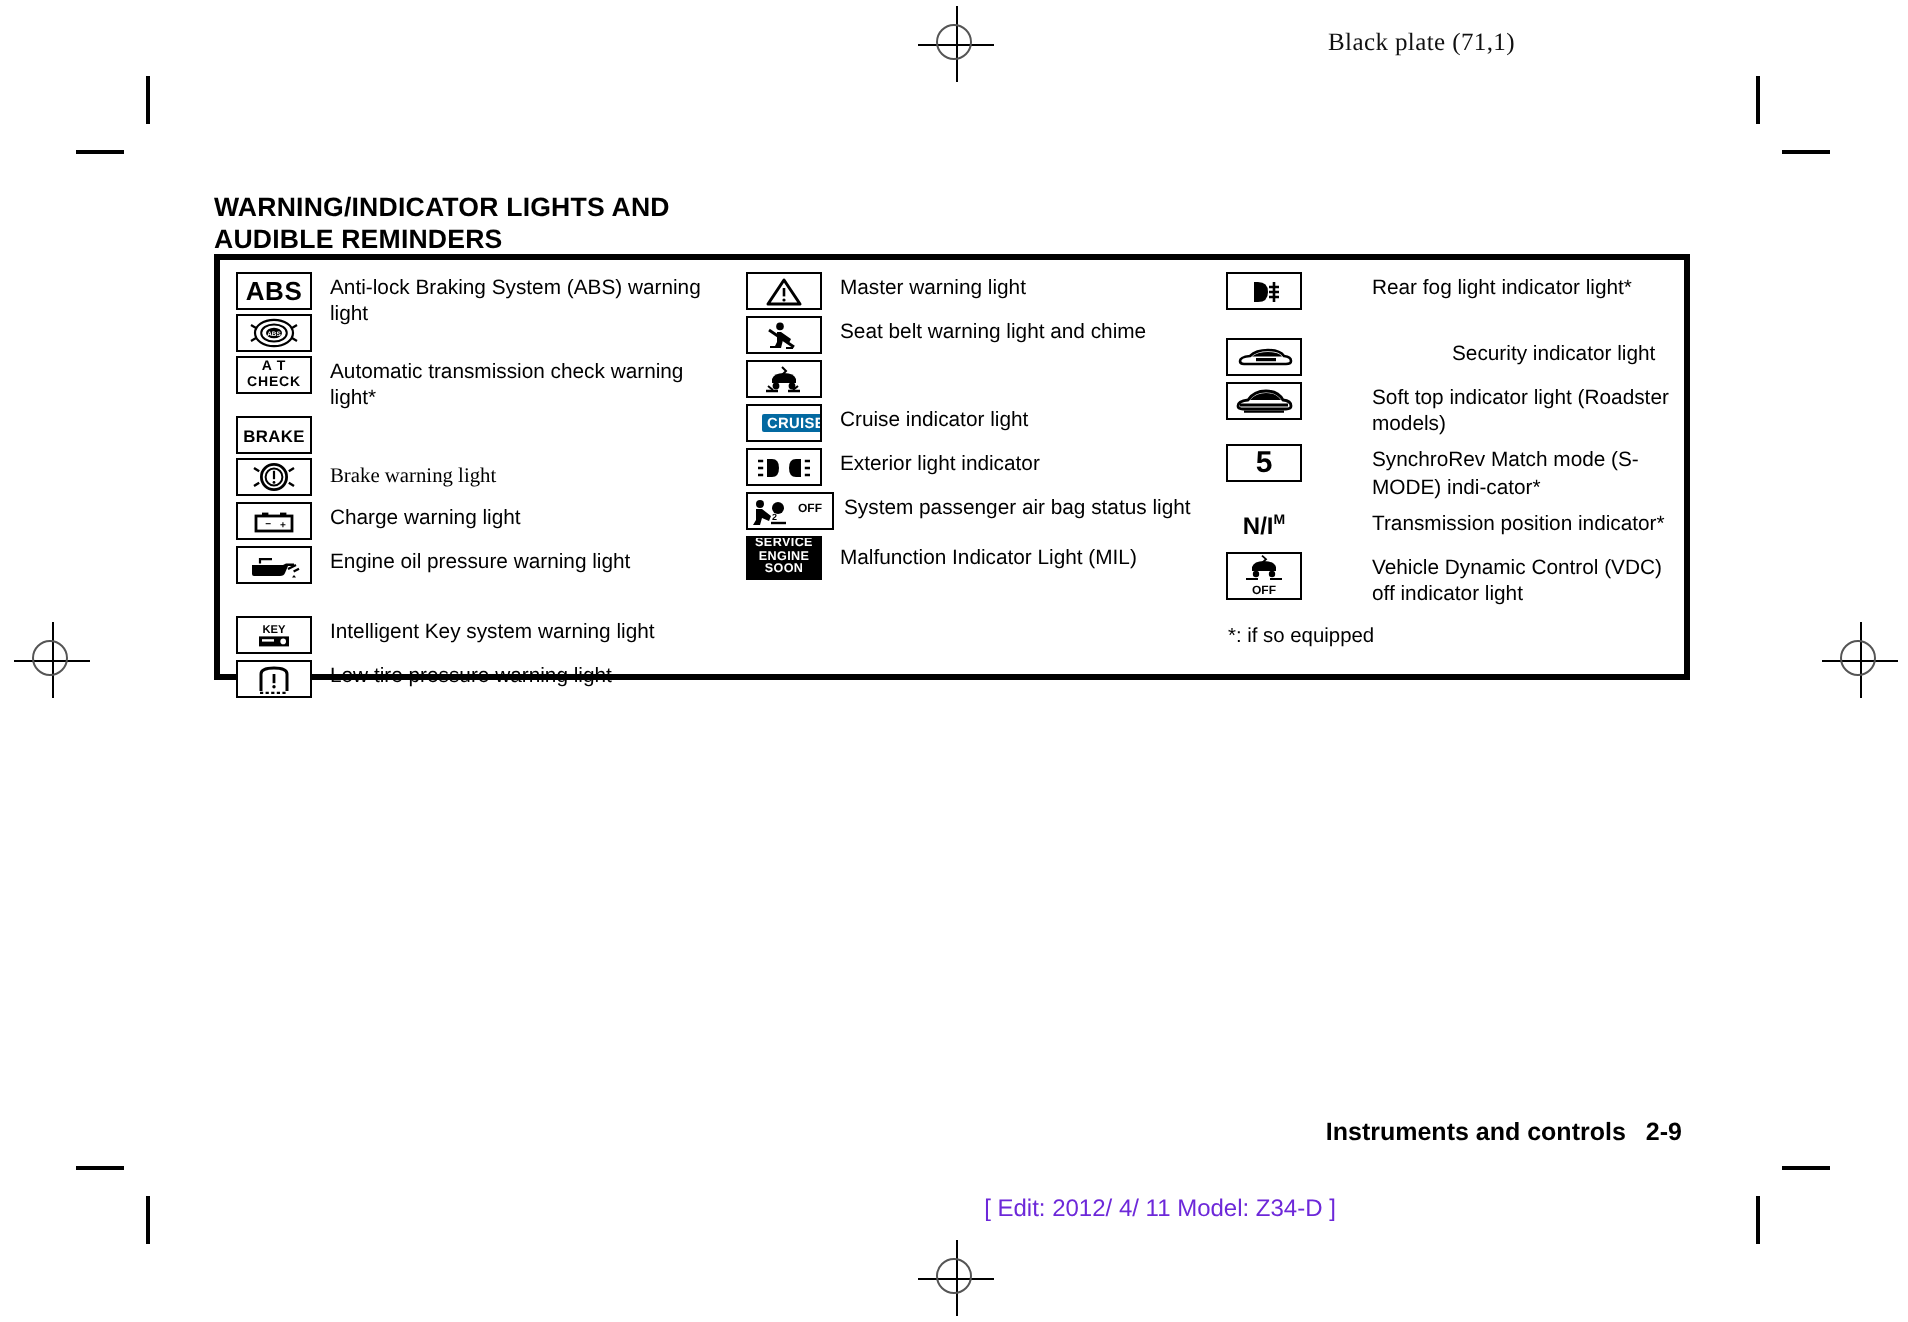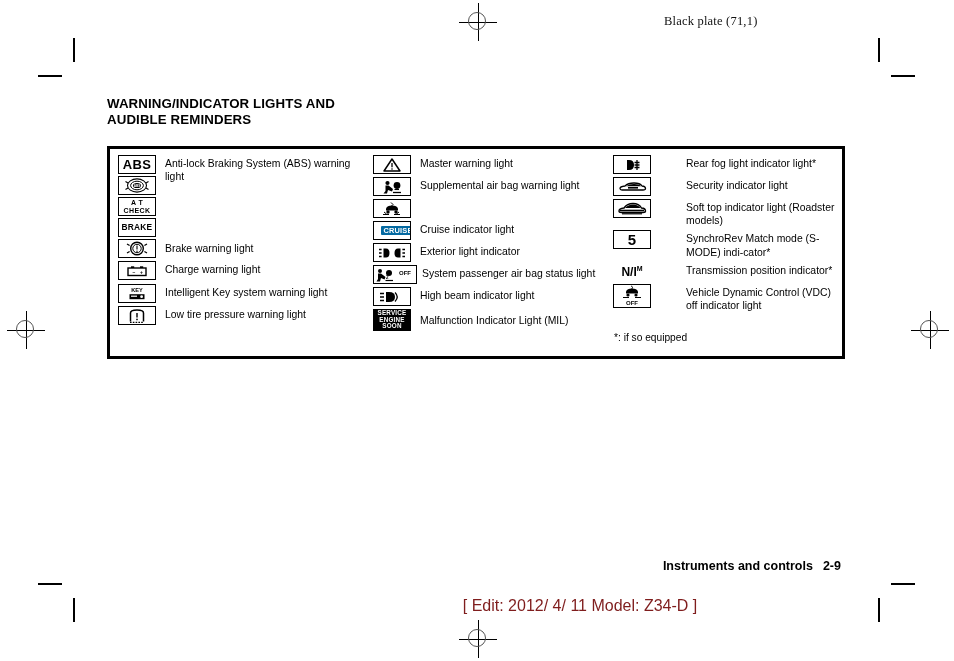--- a/index.html
+++ b/index.html
@@ -17,37 +17,37 @@
   .reg .v{position:absolute;top:0;left:18.5px;width:1.5px;height:38px;background:#000;}
   .reg .c{position:absolute;left:9px;top:9px;width:18px;height:18px;border:1.2px solid #555;border-radius:50%;box-sizing:border-box;}
 
   
   .blackplate{
     position:absolute;left:664px;top:14px;
     font-family:"Liberation Serif", serif;font-size:12.5px;color:#111;letter-spacing:.2px;
   }
   .footline{
     position:absolute;left:430px;top:597px;width:300px;text-align:center;
-    font-size:16px;color:#7f1d1d;
+    font-size:12px;color:#6d28d9;
   }
   .folio{
     position:absolute;right:113px;top:559px;
     font-size:12.5px;font-weight:bold;white-space:nowrap;
   }
   .folio .num{font-weight:bold;margin-left:10px;}
 
   
   .heading{
     position:absolute;left:107px;top:96px;width:420px;
     font-size:13.3px;font-weight:bold;line-height:15.5px;letter-spacing:.1px;
   }
 
   
   .tablebox{
-    position:absolute;left:107px;top:146px;width:738px;height:213px;
+    position:absolute;left:107px;top:127px;width:738px;height:213px;
     border:3.5px solid #000;box-sizing:border-box;background:#fff;
   }
   .cols{display:flex;height:100%;padding:6px 0 0 0;box-sizing:border-box;}
   .col{position:relative;}
   .col1{width:255px;}
   .col2{width:240px;}
   .col3{width:236px;}
 
   .row{display:flex;align-items:flex-start;margin-bottom:2px;}
   .icon-cell{
@@ -142,55 +142,67 @@
               </svg>
             </div>
           </div>
           <div class="label">Anti-lock Braking System (ABS) warning light</div>
         </div>
 
         <div class="row" style="margin-top:2px;margin-bottom:0;">
           <div class="icon-cell">
             <span class="txt t-at">A T<br>CHECK</span>
           </div>
+          <div class="label">Automatic transmission check warning light*</div>
         </div>
 
         <div class="row" style="margin-top:2px;margin-bottom:0;">
           <div style="display:flex;flex-direction:column;">
             <div class="icon-cell" style="margin-bottom:2px;">
               <span class="txt t-brake">BRAKE</span>
             </div>
             <div class="icon-cell">
               <svg width="26" height="15" viewBox="0 0 26 15">
                 <circle cx="13" cy="7.5" r="6.3" fill="none" stroke="#000" stroke-width="1.4"></circle>
                 <circle cx="13" cy="7.5" r="4.2" fill="none" stroke="#000" stroke-width="1"></circle>
                 <path d="M13 4.4 L13 8.6" stroke="#000" stroke-width="1.1"></path>
                 <circle cx="13" cy="10.2" r="0.7" fill="#000"></circle>
                 <path d="M3 3 L5.6 4.6 M3 12 L5.6 10.4 M23 3 L20.4 4.6 M23 12 L20.4 10.4" stroke="#000" stroke-width="1.2"></path>
               </svg>
             </div>
           </div>
-          <div class="label" style="align-self:flex-end;padding-bottom:3px;">Brake warning light</div>
+          <div class="label" style="align-self:flex-end;padding-bottom:3px;font-family:Liberation Serif, serif;">Brake warning light</div>
         </div>
 
         <div class="row" style="margin-top:3px;">
           <div class="icon-cell">
             <svg width="28" height="14" viewBox="0 0 28 14">
               <rect x="5" y="4" width="18" height="7.5" fill="none" stroke="#000" stroke-width="1.4"></rect>
               <rect x="8" y="2.3" width="3.2" height="1.7" fill="#000"></rect>
               <rect x="17" y="2.3" width="3.2" height="1.7" fill="#000"></rect>
               <text x="9.6" y="9.6" font-size="5" font-family="Liberation Sans, sans-serif" font-weight="bold">−</text>
               <text x="17" y="9.8" font-size="5" font-family="Liberation Sans, sans-serif" font-weight="bold">+</text>
             </svg>
           </div>
           <div class="label">Charge warning light</div>
         </div>
 
-
-        <div class="row" style="margin-top:4px;">
+        <div class="row" style="margin-top:3px;">
+          <div class="icon-cell">
+            <svg width="30" height="14" viewBox="0 0 30 14">
+              <path d="M4 6.5 L4 11 Q4 12 5 12 L18 12 Q20 12 20.5 10.5 L22 7 L25 7 L25 5.8 L21 5.8 L19.5 6.5 L12 6.5 Z" fill="#000"></path>
+              <path d="M8 5.8 L8 3.6 L14 3.6" fill="none" stroke="#000" stroke-width="1.1"></path>
+              <path d="M22 8.5 L26 6.5 M24.8 9.8 L27.5 8.4" stroke="#000" stroke-width="1.1"></path>
+              <path d="M25 11.5 l1 1.3 l-2 0 z" fill="#000"></path>
+            </svg>
+          </div>
+          <div class="label">Engine oil pressure warning light</div>
+        </div>
+
+        <div class="row" style="margin-top:16px;">
           <div class="icon-cell">
             <svg width="26" height="16" viewBox="0 0 26 16">
               <text x="13" y="6.4" font-size="5.6" text-anchor="middle" font-family="Liberation Sans, sans-serif" font-weight="bold">KEY</text>
               <rect x="5.5" y="8.2" width="15" height="5" fill="#000"></rect>
               <rect x="7" y="9.6" width="6" height="1.2" fill="#fff"></rect>
               <circle cx="17.6" cy="10.7" r="1.4" fill="#fff"></circle>
             </svg>
           </div>
           <div class="label">Intelligent Key system warning light</div>
         </div>
@@ -214,33 +226,32 @@
           <div class="icon-cell">
             <svg width="22" height="16" viewBox="0 0 22 16">
               <path d="M11 2 L19 14 L3 14 Z" fill="none" stroke="#000" stroke-width="1.5" stroke-linejoin="round"></path>
               <path d="M11 6 L11 10.2" stroke="#000" stroke-width="1.3"></path>
               <circle cx="11" cy="12" r="0.8" fill="#000"></circle>
             </svg>
           </div>
           <div class="label">Master warning light</div>
         </div>
 
-
-        <div class="row" style="margin-top:3px;">
-          <div class="icon-cell">
-            <svg width="24" height="16" viewBox="0 0 24 16">
-              <circle cx="7.5" cy="4" r="2.1" fill="#000"></circle>
-              <path d="M5.5 6.5 L5.5 12 L3.5 14.5 L7 14.5 L8 11 L12 12.5 L13 10 L8.5 6.5 Z" fill="#000"></path>
-              <circle cx="17" cy="6.5" r="3.4" fill="#000"></circle>
-              <path d="M13 13.5 L21 13.5" stroke="#000" stroke-width="1.3"></path>
-              <path d="M14.5 10.5 L19 10.5" stroke="#000" stroke-width="1.1"></path>
-            </svg>
-          </div>
-          <div class="label">Supplemental air bag warning light</div>
-        </div>
+        <div class="row" style="margin-top:3px;">
+          <div class="icon-cell">
+            <svg width="22" height="16" viewBox="0 0 22 16">
+              <circle cx="9" cy="3.2" r="1.9" fill="#000"></circle>
+              <path d="M7.5 6 L7.5 11 L6 14 L9.5 14 L10.5 10 L13.5 11.5 L14.5 9.5 L9.5 6 Z" fill="#000"></path>
+              <path d="M3.5 5 L16 13.5" stroke="#000" stroke-width="1.4"></path>
+              <path d="M4 13.5 L8 13.5 M12 14 L15.5 14" stroke="#000" stroke-width="1.1"></path>
+            </svg>
+          </div>
+          <div class="label">Seat belt warning light and chime</div>
+        </div>
+
 
         <div class="row" style="margin-top:3px;">
           <div class="icon-cell">
             <svg width="24" height="16" viewBox="0 0 24 16">
               <path d="M6 7.5 Q7 4.5 12 4.5 Q17 4.5 18 7.5 L18 9.5 L6 9.5 Z" fill="#000"></path>
               <circle cx="8" cy="11" r="1.7" fill="#000"></circle>
               <circle cx="16" cy="11" r="1.7" fill="#000"></circle>
               <path d="M11 1.5 L13 3.5 L11 5.5" fill="none" stroke="#000" stroke-width="1"></path>
               <path d="M3 13.5 L9 13.5 M14 13.5 L20 13.5" stroke="#000" stroke-width="1.2"></path>
               <path d="M4 11 L6.5 13 M19 11 L16.5 13" stroke="#000" stroke-width="1"></path>
@@ -274,30 +285,20 @@
               <path d="M4 6.5 L4 12 L2.5 14.5 L6 14.5 L7 11 L10.5 12.5 L11.5 10 L7 6.5 Z" fill="#000"></path>
               <circle cx="15" cy="6" r="3" fill="#000"></circle>
               <path d="M11.5 13.5 L19 13.5" stroke="#000" stroke-width="1.2"></path>
               <text x="12" y="12" font-size="4.5" font-family="Liberation Sans, sans-serif" font-weight="bold">2</text>
               <text x="31" y="8" font-size="6" font-family="Liberation Sans, sans-serif" font-weight="bold" text-anchor="middle">OFF</text>
             </svg>
           </div>
           <div class="label" style="margin-left:5px;">System passenger air bag status light</div>
         </div>
 
-        <div class="row" style="margin-top:3px;">
-          <div class="icon-cell">
-            <svg width="28" height="14" viewBox="0 0 28 14">
-              <path d="M8 2 L8 12 L11 12 Q17 12 17 7 Q17 2 11 2 Z" fill="#000"></path>
-              <path d="M2 3.5 L6 3.5 M2 7 L6 7 M2 10.5 L6 10.5" stroke="#000" stroke-width="1.3"></path>
-              <path d="M17 2.5 Q21.5 7 17 11.5" fill="none" stroke="#000" stroke-width="1.3"></path>
-            </svg>
-          </div>
-          <div class="label">High beam indicator light</div>
-        </div>
 
         <div class="row" style="margin-top:3px;">
           <div class="icon-cell" style="height:22px;">
             <span class="txt t-ses">SERVICE<br>ENGINE<br>SOON</span>
           </div>
           <div class="label" style="padding-top:5px;">Malfunction Indicator Light (MIL)</div>
         </div>
       </div>
 
       <div class="col col3">
@@ -306,21 +307,21 @@
           <div class="icon-cell">
             <svg width="28" height="14" viewBox="0 0 28 14">
               <path d="M9 2 L9 12 L11 12 Q16 12 16 7 Q16 2 11 2 Z" fill="#000"></path>
               <path d="M19 2 L19 12" stroke="#000" stroke-width="1.3"></path>
               <path d="M16.5 4.5 L21.5 4.5 M16.5 7 L21.5 7 M16.5 9.5 L21.5 9.5" stroke="#000" stroke-width="1.3"></path>
             </svg>
           </div>
           <div class="label">Rear fog light indicator light*</div>
         </div>
 
-        <div class="row" style="margin-top:3px;">
+        <div class="row" style="margin-top:14px;gap:40px;">
           <div class="icon-cell">
             <svg width="32" height="13" viewBox="0 0 32 13">
               <path d="M4 8.5 Q4 6.5 9 6 Q12 3 18 3 Q24 3 26 6 Q29.5 6.3 29.5 8.5 Q29.5 10 27 10 L6 10 Q4 10 4 8.5 Z" fill="none" stroke="#000" stroke-width="1.3"></path>
               <path d="M10 6.2 Q13 4 18 4 Q23 4 25 6.2 Z" fill="#000"></path>
               <rect x="12" y="7" width="10" height="1.6" fill="#000"></rect>
             </svg>
           </div>
           <div class="label">Security indicator light</div>
         </div>
 

